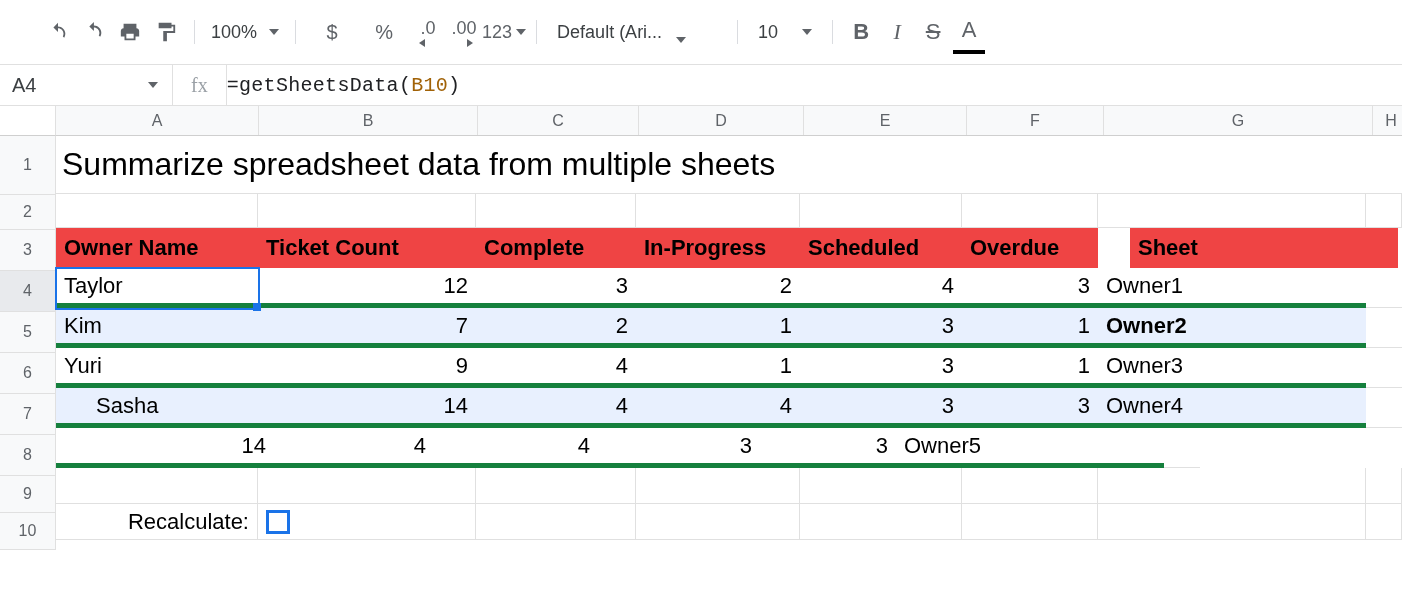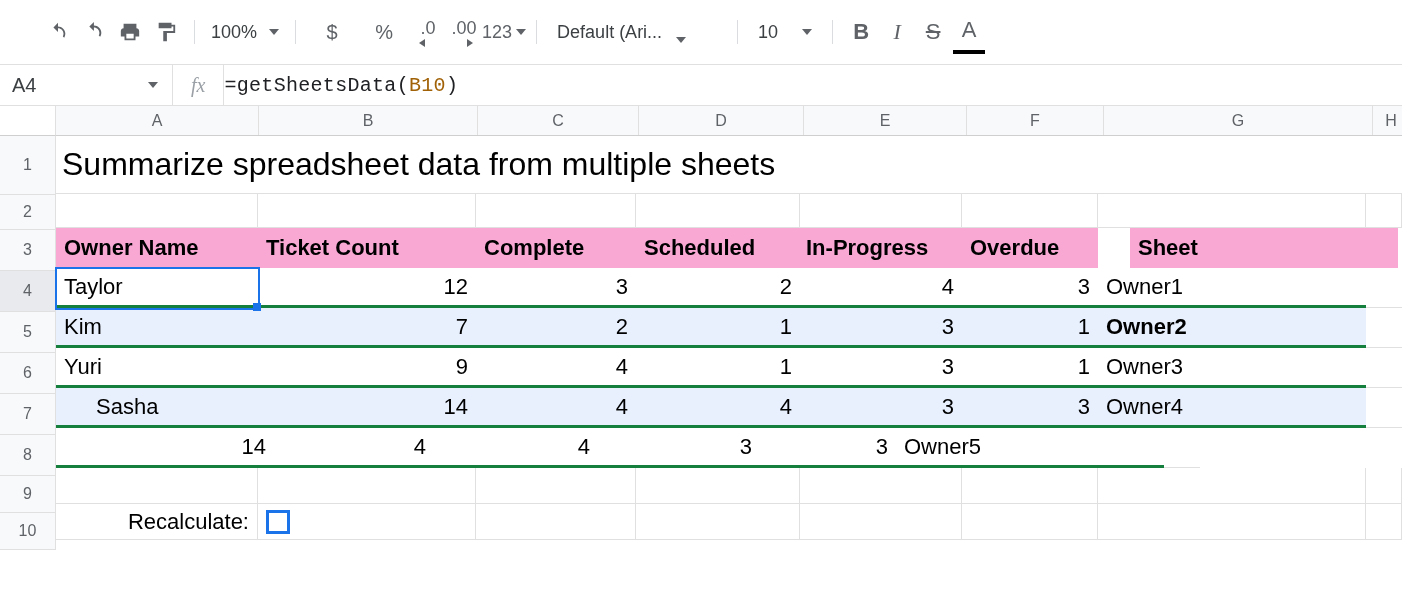--- a/index.html
+++ b/index.html
@@ -108,21 +108,20 @@
     padding-left: 12px;
     display: flex;
     align-items: center;
     justify-content: space-between;
     height: 100%;
     cursor: text;
   }
   .namebox .dropdown-arrow { margin-right: 14px; }
   .fx-sep { width: 1px; height: 100%; background: #e0e0e0; }
   .fx {
-    font-style: italic;
     font-family: Georgia, serif;
     color: #9aa0a6;
     padding: 0 18px;
     font-size: 20px;
   }
   .formula {
     font-family: Consolas, "Courier New", monospace;
     font-size: 20px;
     color: #202124;
     flex: 1;
@@ -193,30 +192,30 @@
   }
   .num { justify-content: flex-end; }
   
   .title-cell {
     font-size: 32px;
     border-right: none;
     padding-left: 6px;
   }
   
   .tblhead .cell {
-    background: #f9a8d4;
+    background: #ef4444;
     color: #000;
     font-weight: 700;
     font-size: 22px;
     border-right: none;
     border-bottom: none;
   }
   .tblrow .cell {
     border-right: none;
-    border-bottom: 3px solid #15803d;
+    border-bottom: 5px solid #15803d;
   }
   .tblrow.alt .cell {
     background: #e8f0fe;
   }
   
   .sel-box {
     position: absolute;
     border: 2px solid #1a73e8;
     pointer-events: none;
   }
@@ -357,22 +356,22 @@
         <div class="cell " style="width: 164px; height: 100%;"></div>
         <div class="cell " style="width: 162px; height: 100%;"></div>
         <div class="cell " style="width: 136px; height: 100%;"></div>
         <div class="cell " style="width: 268px; height: 100%;"></div>
         <div class="cell " style="width: 36px; height: 100%;"></div>
       </div>
       <div class="row tblhead" style="height: 40px;">
         <div class="cell " style="width: 202px; height: 100%;">Owner Name</div>
         <div class="cell " style="width: 218px; height: 100%;">Ticket Count</div>
         <div class="cell " style="width: 160px; height: 100%;">Complete</div>
+        <div class="cell " style="width: 164px; height: 100%;">In-Progress</div>
         <div class="cell " style="width: 162px; height: 100%;">Scheduled</div>
-        <div class="cell " style="width: 164px; height: 100%;">In-Progress</div>
         <div class="cell " style="width: 136px; height: 100%;">Overdue</div>
         <div class="cell " style="width: 268px; height: 100%; margin-left: 32px;">Sheet</div>
         <div class="cell " style="width: 36px; height: 100%; background: rgb(255, 255, 255);"></div>
       </div>
       <div class="row tblrow" style="height: 40px;">
         <div class="cell " style="width: 202px; height: 100%;">Taylor</div>
         <div class="cell num" style="width: 218px; height: 100%;">12</div>
         <div class="cell num" style="width: 160px; height: 100%;">3</div>
         <div class="cell num" style="width: 164px; height: 100%;">2</div>
         <div class="cell num" style="width: 162px; height: 100%;">4</div>

